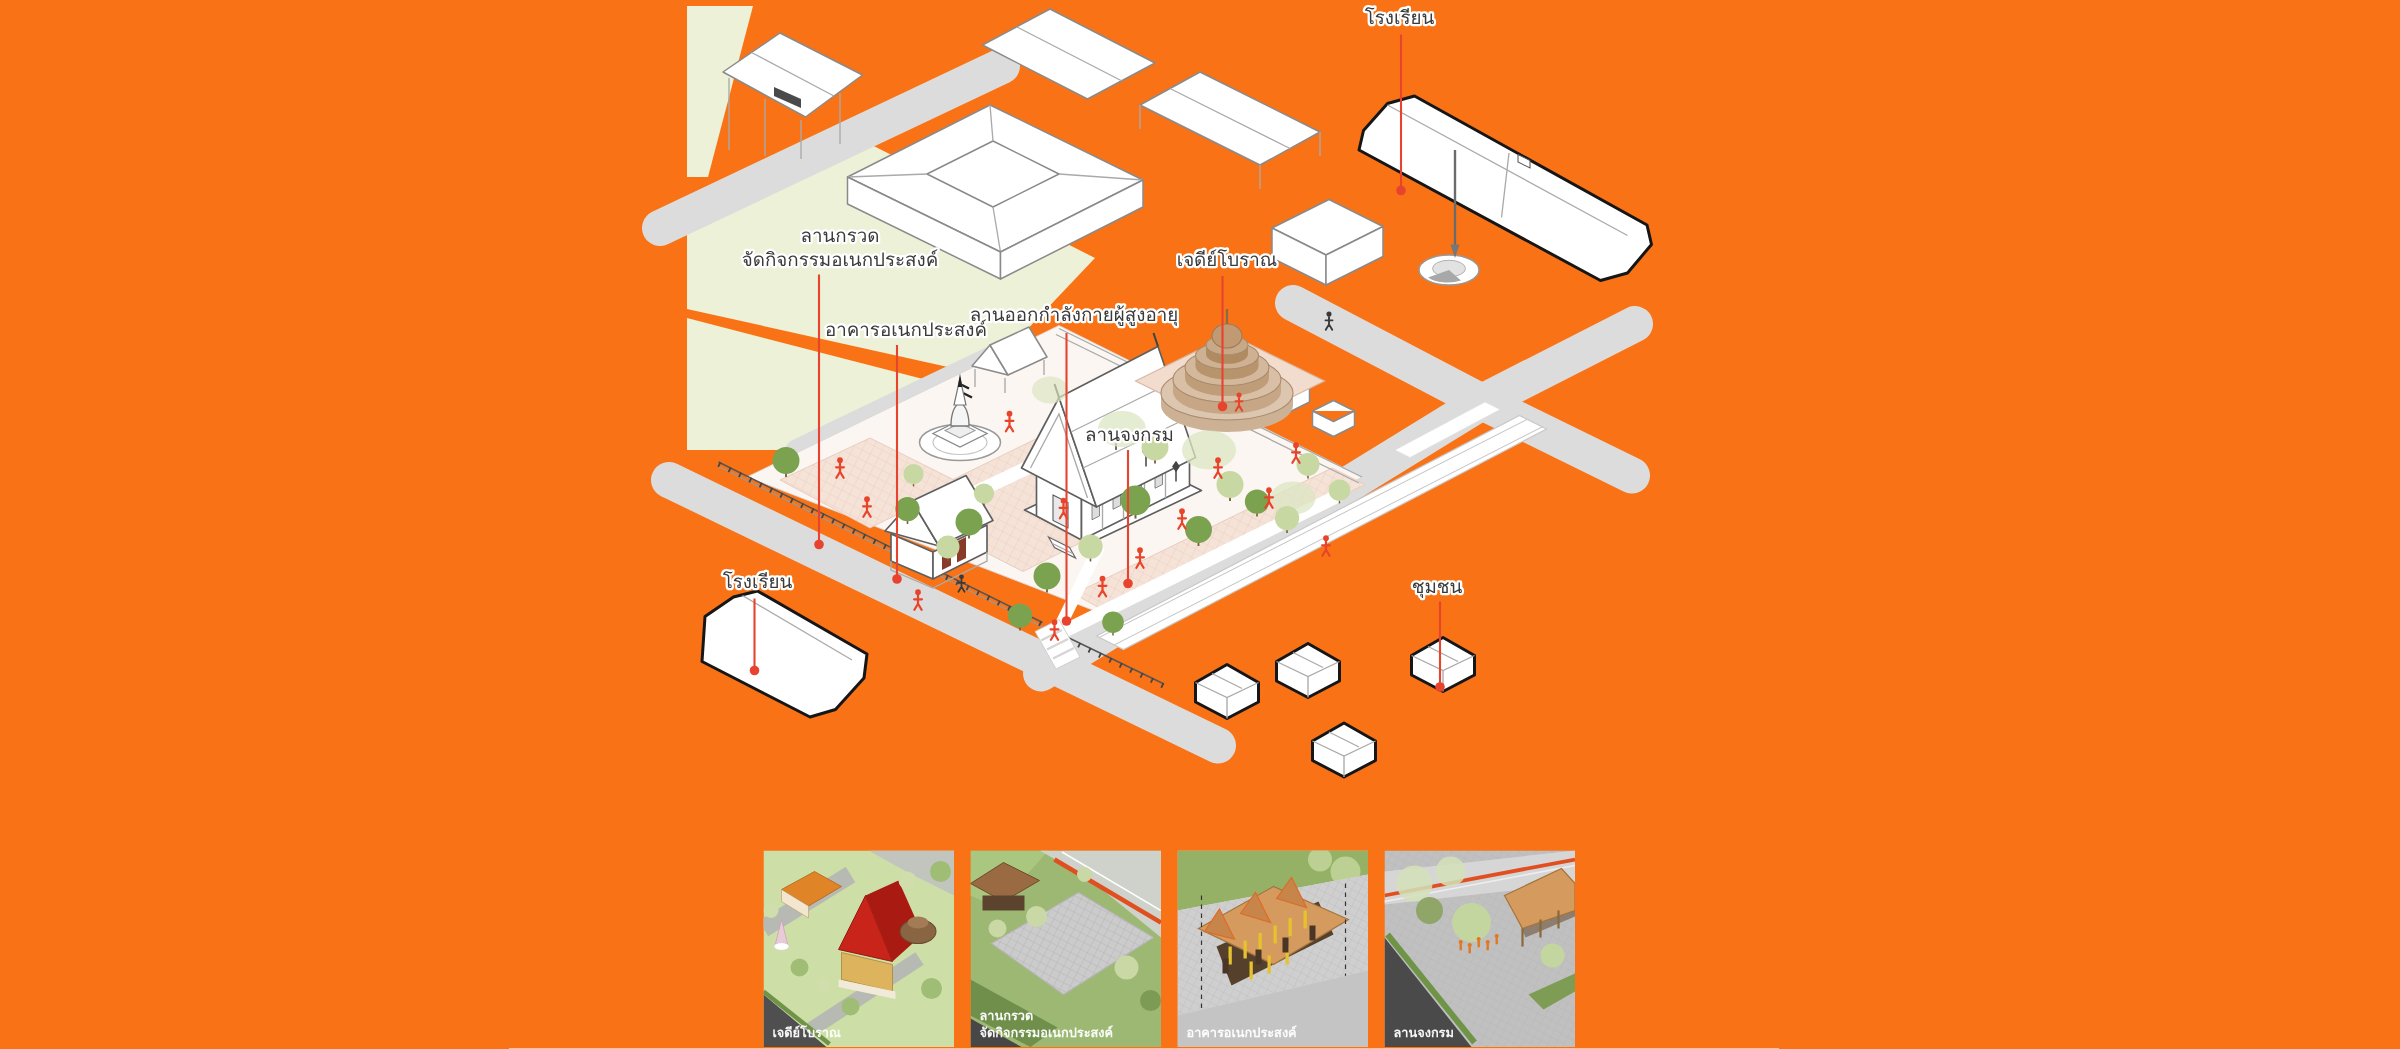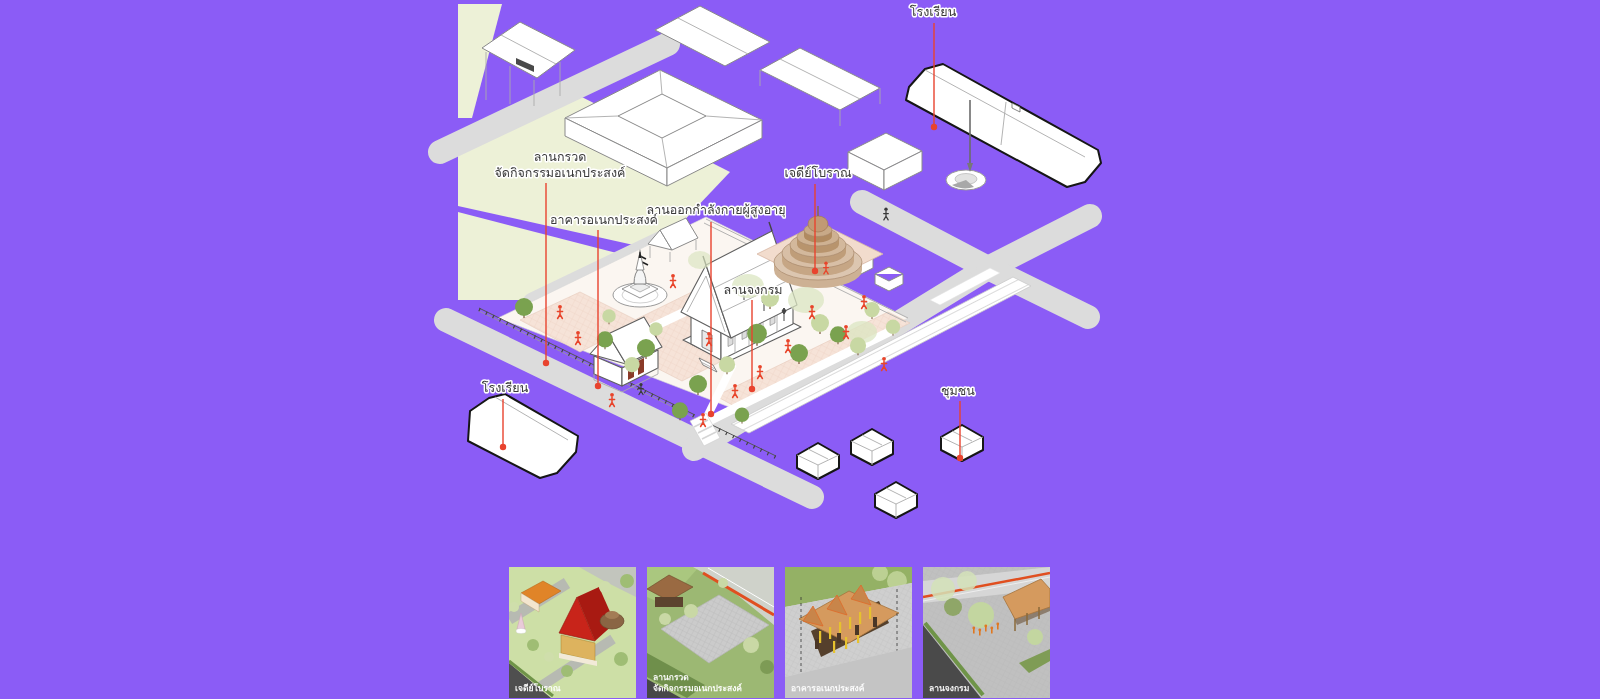--- a/index.html
+++ b/index.html
@@ -1,17 +1,17 @@
 <!DOCTYPE html>
 <html><head>
 <meta charset="utf-8">
 <style>
   html,body{margin:0;padding:0;background:#ffffff;}
   body{width:1600px;height:699px;overflow:hidden;font-family:"Liberation Sans",sans-serif;}
-  .stage{position:relative;width:1600px;height:699px;background:#8b5cf6;}
+  .stage{position:relative;width:1600px;height:699px;background:#f97316;}
   svg{display:block;}
   .ln{fill:#ffffff;stroke:#8a8a8a;stroke-width:1;stroke-linejoin:round;}
   .lnD{fill:#ffffff;stroke:#5f5f5f;stroke-width:1.1;stroke-linejoin:round;}
   .blk{fill:#ffffff;stroke:#161616;stroke-width:2;stroke-linejoin:round;}
   .thin{fill:none;stroke:#aaaaaa;stroke-width:0.9;}
   .road{stroke:#dcdcdc;stroke-width:24;fill:none;stroke-linecap:round;stroke-linejoin:round;}
   .leader{stroke:#e8432e;stroke-width:1.4;}
   .ldot{fill:#e8432e;}
   .lbl{font:500 12.5px "Liberation Sans",sans-serif;fill:#3a3a3a;text-anchor:middle;paint-order:stroke;stroke:#ffffff;stroke-width:3px;stroke-linejoin:round;}
   .cap{font:600 8.5px "Liberation Sans",sans-serif;fill:#ffffff;opacity:.95;}

